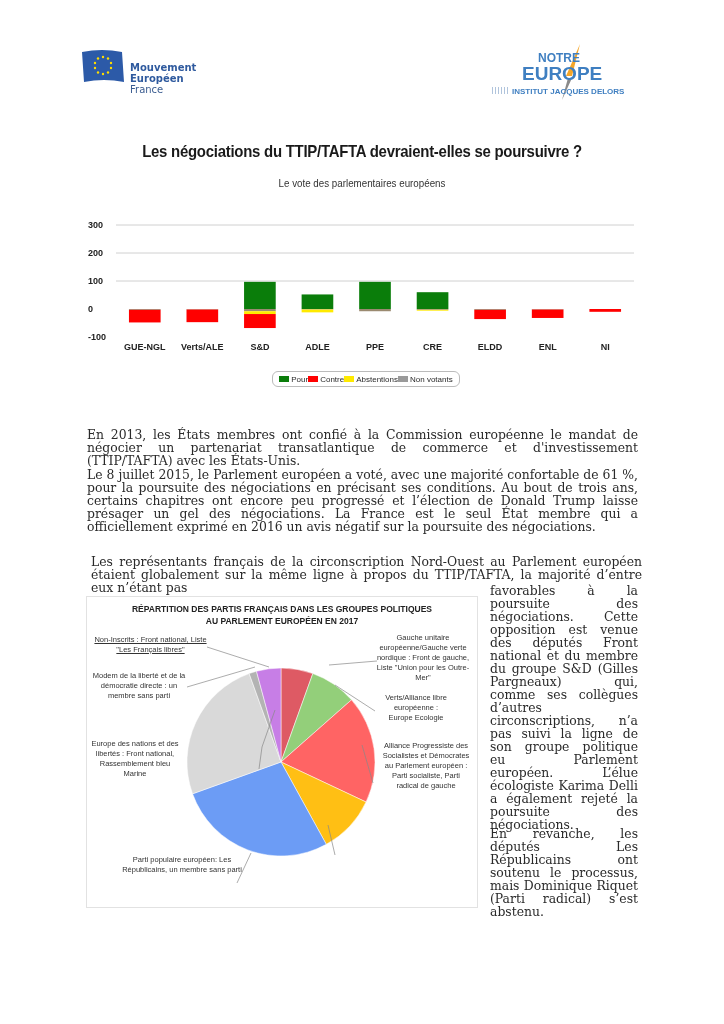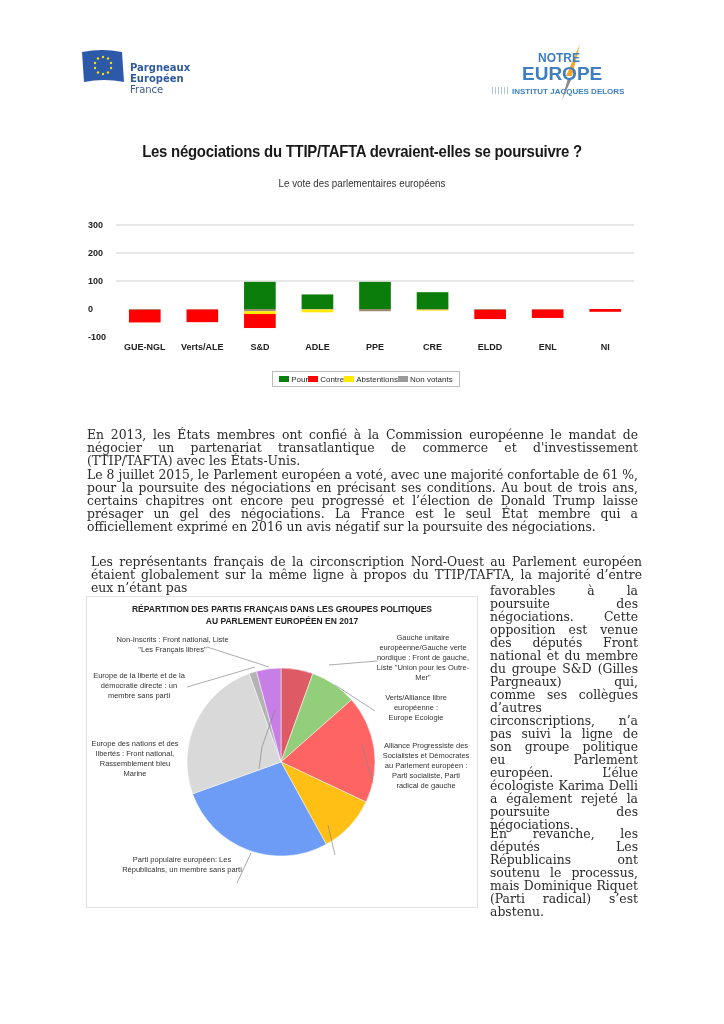--- a/index.html
+++ b/index.html
@@ -10,21 +10,21 @@
   #logo-me .txt { position: absolute; left: 50px; top: 14px; font-family: "DejaVu Sans", sans-serif; font-size: 10px; line-height: 11px; color: #2f5a9e; font-weight: bold; }
   #logo-me .txt .fr { font-weight: normal; color: #3a5c90; }
   #logo-ne { left: 488px; top: 40px; width: 160px; height: 62px; }
   
   #title { left: 0; width: 724px; top: 142px; text-align: center; font-family: "Liberation Sans", sans-serif; font-size: 17px; font-weight: bold; letter-spacing: -0.3px; color: #1a1a1a; transform: scaleX(0.88); }
   #subtitle { left: 0; width: 724px; top: 177px; text-align: center; font-family: "Liberation Sans", sans-serif; font-size: 11.5px; color: #333; transform: scaleX(0.85); }
   
   #bar-chart { left: 86px; top: 215px; width: 560px; height: 180px; }
   .ytick { font-family: "Liberation Sans", sans-serif; font-size: 9px; fill: #222; font-weight: bold; }
   .xtick { font-family: "Liberation Sans", sans-serif; font-size: 9px; fill: #222; font-weight: bold; }
-  #legend { left: 272px; top: 371px; width: 186px; height: 14px; border: 1px solid #bbb; border-radius: 0; font-family: "Liberation Sans", sans-serif; font-size: 8px; display: flex; align-items: center; justify-content: center; }
+  #legend { left: 272px; top: 371px; width: 186px; height: 14px; border: 1px solid #bbb; border-radius: 6px; font-family: "Liberation Sans", sans-serif; font-size: 8px; display: flex; align-items: center; justify-content: center; }
   .lg-item { display: flex; align-items: center; gap: 2px; }
   .lg-sw { width: 10px; height: 6px; display: inline-block; }
   
   .para { left: 87px; width: 551px; font-size: 12.4px; line-height: 13px; text-align: justify; color: #2a2a2a; }
   #p1 { top: 428px; }
   #p2 { top: 468px; }
   #p3 { top: 551px; }
   #p3b { left: 490px; width: 148px; top: 584px; }
   #p4 { left: 490px; width: 148px; top: 827px; }
   
@@ -45,21 +45,21 @@
         <circle cx="31" cy="20" r="1.2"></circle>
       <circle cx="28" cy="24.5" r="1.2"></circle>
         <circle cx="23" cy="26" r="1.2"></circle>
         <circle cx="18" cy="24.5" r="1.2"></circle>
         <circle cx="15" cy="20" r="1.2"></circle>
       <circle cx="15" cy="15" r="1.2"></circle>
         <circle cx="18" cy="10.5" r="1.2"></circle>
     </g>
   </svg>
   <div class="txt">
-    <div>Pargneaux</div>
+    <div>Mouvement</div>
     <div>Européen</div>
     <div class="fr">France</div>
   </div>
 </div>
 
 <div id="logo-ne" class="abs">
   <svg width="160" height="62" viewBox="0 0 160 62">
     <path d="M92 4 L78 36 L84 36 Z" fill="#f4a62a"></path>
     <path d="M84 38 L74 60 L80 38 Z" fill="#8a8a8a"></path>
     <text x="50" y="22" font-family="Liberation Sans, sans-serif" font-weight="bold" font-size="12" fill="#3f7fc1">NOTRE</text>
@@ -171,20 +171,20 @@
       <path d="M120 50 L182 70"></path>
       <path d="M100 90 L168 70"></path>
       <path d="M188 113 L175 150 L172 172"></path>
       <path d="M150 286 L164 256"></path>
       <path d="M242 68 L290 64"></path>
       <path d="M248 88 L288 114"></path>
       <path d="M275 148 L286 186"></path>
       <path d="M241 228 L248 258"></path>
     </g>
   </svg>
-  <div class="pie-lbl" style="left:28px;top:38px;width:115px;">Non-Inscrits : Front national, Liste "Les Français libres"</div>
-  <div class="pie-lbl" style="left:4px;top:74px;width:96px;">Europe de la liberté et de la démocratie directe : un membre sans parti</div>
+  <div class="pie-lbl" style="left:6px;top:38px;width:115px;text-decoration:underline;">Non-Inscrits : Front national, Liste "Les Français libres"</div>
+  <div class="pie-lbl" style="left:4px;top:74px;width:96px;">Modem de la liberté et de la démocratie directe : un membre sans parti</div>
   <div class="pie-lbl" style="left:2px;top:142px;width:92px;">Europe des nations et des libertés : Front national, Rassemblement bleu Marine</div>
   <div class="pie-lbl" style="left:30px;top:258px;width:130px;">Parti populaire européen: Les Républicains, un membre sans parti</div>
   <div class="pie-lbl" style="left:288px;top:36px;width:96px;">Gauche unitaire européenne/Gauche verte nordique : Front de gauche, Liste "Union pour les Outre-Mer"</div>
   <div class="pie-lbl" style="left:294px;top:96px;width:70px;">Verts/Alliance libre européenne : Europe Ecologie</div>
   <div class="pie-lbl" style="left:286px;top:144px;width:90px;margin-left:8px;">Alliance Progressiste des Socialistes et Démocrates au Parlement européen : Parti socialiste, Parti radical de gauche</div>
 </div>
 
 </body></html>

